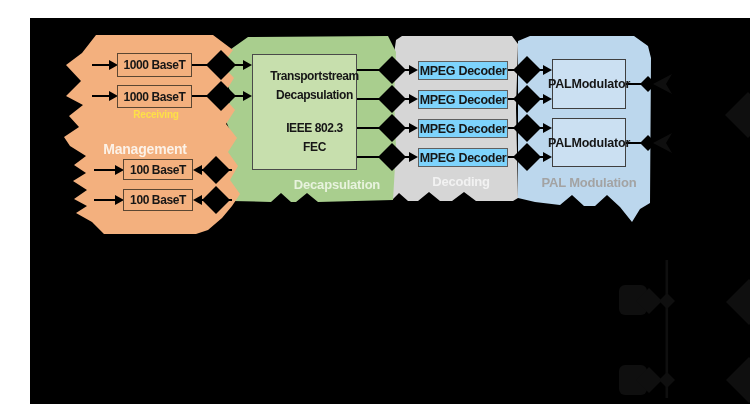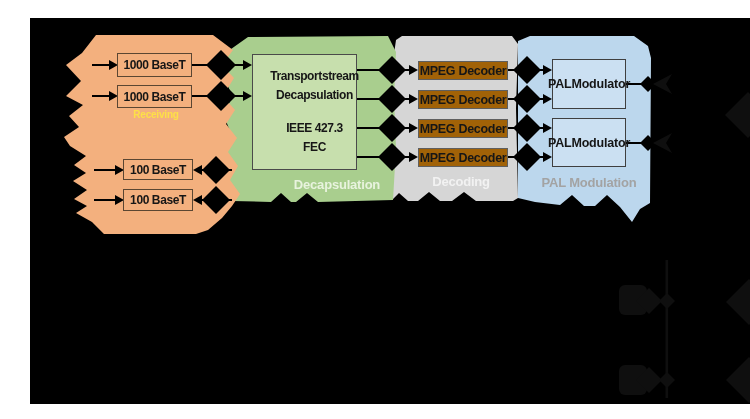--- a/index.html
+++ b/index.html
@@ -5,21 +5,21 @@
   html,body{margin:0;padding:0;background:#ffffff;}
   #page{position:relative;width:750px;height:419px;background:#ffffff;overflow:hidden;
         font-family:"Liberation Sans",sans-serif;margin-top:8px;}
   #panel{position:absolute;left:30px;top:10px;width:720px;height:386px;background:#000000;overflow:hidden;}
   #blobs{position:absolute;left:0;top:0;}
   .node{position:absolute;display:flex;align-items:center;justify-content:center;
         box-sizing:border-box;text-align:center;color:#161616;font-weight:bold;white-space:nowrap;}
   .port{background:#F3B07E;border:1.5px solid #5a4632;font-size:12px;letter-spacing:-0.4px;}
   .greenbox{background:#C7DFAD;border:1.5px solid #4a4a4a;flex-direction:column;
         font-size:12px;line-height:19px;letter-spacing:-0.4px;}
-  .mpeg{background:#a16207;border:1.5px solid #5f5f5f;font-size:12.5px;letter-spacing:-0.3px;}
+  .mpeg{background:#7dd3fc;border:1.5px solid #5f5f5f;font-size:12.5px;letter-spacing:-0.3px;}
   .pal{background:#CBE0F2;border:1.5px solid #3f3f3f;flex-direction:row;
         font-size:12.5px;line-height:20px;letter-spacing:-0.2px;}
   .stage-label{position:absolute;text-align:center;font-weight:bold;white-space:nowrap;letter-spacing:-0.2px;}
   .spacer{height:14px;}
 </style>
 </head>
 <body>
 
 <div id="page">
   <div id="panel">
@@ -103,26 +103,27 @@
         <polygon points="696,362 719,339 742,362 719,385"></polygon>
       </g>
     </svg>
 
     <div class="node port" style="left:87px;top:35px;width:75px;height:24px;">1000 BaseT</div>
     <div class="node port" style="left:87px;top:67px;width:75px;height:23px;">1000 BaseT</div>
     <div class="node port" style="left:93px;top:141px;width:70px;height:21px;">100 BaseT</div>
     <div class="node port" style="left:93px;top:171px;width:70px;height:22px;">100 BaseT</div>
 
     <div class="stage-label" style="left:76px;top:91px;width:100px;font-size:10px;color:#fde047;">Receiving</div>
+    <div class="stage-label" style="left:65px;top:123px;width:100px;font-size:14px;color:#FCF2E8;">Management</div>
 
     <div class="node greenbox" style="left:222px;top:36px;width:105px;height:116px;padding-left:20px;">
       <span>Transportstream</span>
       <span>Decapsulation</span>
       <div class="spacer"></div>
-      <span>IEEE 427.3</span>
+      <span>IEEE 802.3</span>
       <span>FEC</span>
     </div>
     <div class="stage-label" style="left:227px;top:159px;width:160px;font-size:13px;color:#E8F3DE;">Decapsulation</div>
 
     <div class="node mpeg" style="left:388px;top:43px;width:90px;height:19px;">MPEG Decoder</div>
     <div class="node mpeg" style="left:388px;top:72px;width:90px;height:19px;">MPEG Decoder</div>
     <div class="node mpeg" style="left:388px;top:101px;width:90px;height:19px;">MPEG Decoder</div>
     <div class="node mpeg" style="left:388px;top:130px;width:90px;height:19px;">MPEG Decoder</div>
     <div class="stage-label" style="left:381px;top:156px;width:100px;font-size:13px;color:#F2F2F2;">Decoding</div>
 

